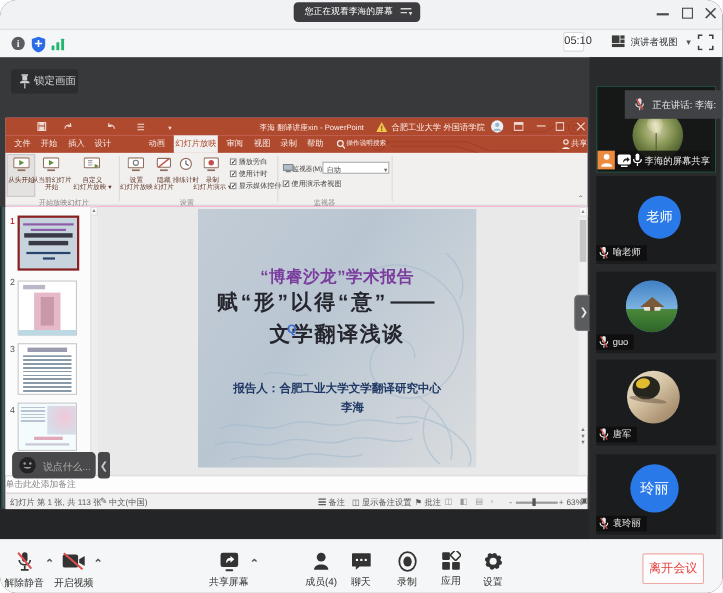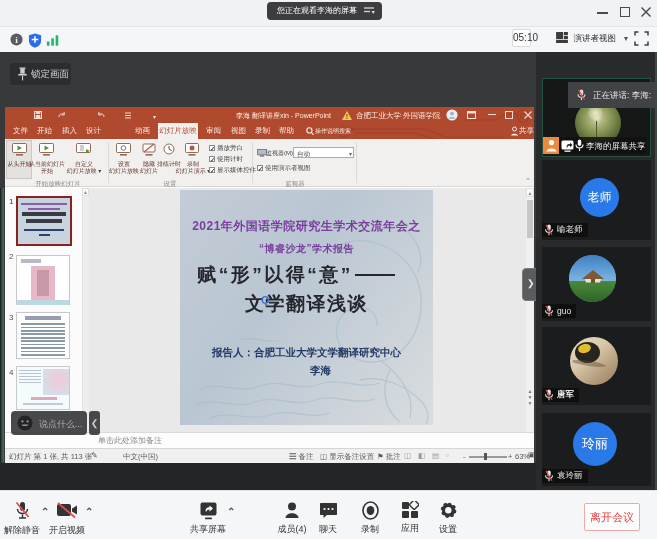--- a/index.html
+++ b/index.html
@@ -1,29 +1,29 @@
 <!DOCTYPE html>
 <html><head>
 <meta charset="utf-8">
 <style>
 * { margin:0; padding:0; box-sizing:border-box; }
 body { font-family:"Liberation Sans",sans-serif; }
-#app { position:relative; width:657px; height:539px; overflow:hidden; background:#37393b; }
+#app { position:relative; width:657px; height:539px; overflow:hidden; background:#37393b;border-radius:15px; }
 .abs { position:absolute; }
 svg { display:block; }
 
 
 #bar1 { left:0; top:0; width:657px; height:27px; background:#f1f2f4; border-bottom:1px solid #e3e4e6; }
 #tooltip1 { left:267px; top:2px; width:115px; height:18px; background:#3d3d41; border-radius:4px; color:#fff; font-size:8px; line-height:18px; }
 #bar2 { left:0; top:27px; width:657px; height:25px; background:#f5f6f8; }
 #clockbox { left:512px; top:29px; width:19px; height:18px; background:#fff; border:1px solid #d9dadc; border-radius:2px; color:#333; font-size:10px; text-align:center; line-height:16px; }
 #viewbtn { left:556px; top:29px; height:18px; color:#2f2f2f; font-size:9px; line-height:18px; }
 
 
-#ppt { left:5px; top:107px; width:529px; height:356px; background:#ffffff; font-size:9px; }
+#ppt { left:5px; top:107px; width:529px; height:356px; background:#f9a8d4; font-size:9px; }
 #ppt-title { left:0; top:0; width:529px; height:16px; background:#b04a2e; color:#f5e2dc; }
 #ppt-menu { left:0; top:16px; width:529px; height:16px; background:#b04a2e; }
 .mtab { position:absolute; top:0; height:16px; line-height:16px; color:#f8ece8; font-size:7.5px; }
 #ppt-ribbon { left:0; top:32px; width:529px; height:48px; background:#f1f0ef; border-bottom:1px solid #d8d6d4; }
 .rbtn { position:absolute; color:#5f3425; font-size:6px; text-align:center; line-height:7px; white-space:nowrap; }
 .rlabel { position:absolute; top:41px; color:#8a8886; font-size:6.5px; text-align:center; }
 .rsep { position:absolute; top:3px; width:1px; height:41px; background:#dcdad8; }
 .chk { position:absolute; color:#444; font-size:6.5px; line-height:8px; }
 .chk b { display:inline-block; width:6px; height:6px; border:1px solid #8a8a8a; background:#fff; vertical-align:-1px; margin-right:2px; position:relative; }
 .chk b:after { content:"✓"; position:absolute; left:0px; top:-1px; font-size:6px; color:#444; }
@@ -304,38 +304,37 @@
             <path d="M150 60 C 180 40 220 55 235 85 C 248 112 240 150 215 165 C 195 178 170 172 160 155 C 152 140 158 122 175 118 C 188 115 198 124 197 136"></path>
             <path d="M200 170 C 220 185 235 205 230 228 M210 180 C 200 200 205 220 220 232"></path>
             <path d="M20 200 C 40 190 60 205 80 196 C 100 188 120 202 140 194 C 160 187 180 200 200 193"></path>
             <path d="M15 215 C 35 206 55 220 75 212 C 95 204 115 218 135 210 C 155 203 175 216 195 209"></path>
             <path d="M30 228 C 50 220 70 232 90 225 C 110 218 130 230 150 223"></path>
             <path d="M225 40 C 238 50 245 68 238 82"></path>
               <path d="M180 190 C 200 185 225 195 240 210 C 248 218 250 228 246 234"></path>
               <path d="M60 150 C 75 145 90 155 100 150"></path>
           </g>
         </svg>
-        <div style="position:absolute;left:0;top:28px;width:253px;text-align:center;color:#7a3d9e;font-size:12px;font-weight:bold;letter-spacing:0.5px;">2021年外国语学院研究生学术交流年会之</div>
-        <div style="position:absolute;left:0;top:52px;width:253px;text-align:center;color:#7a3d9e;font-size:10px;font-weight:bold;letter-spacing:0.5px;">“博睿沙龙”学术报告</div>
+        <div style="position:absolute;left:0;top:52px;width:253px;text-align:center;color:#7a3d9e;font-size:15px;font-weight:bold;letter-spacing:0.5px;">“博睿沙龙”学术报告</div>
         <div style="position:absolute;left:0;top:72px;width:232px;text-align:center;color:#26262e;font-size:19px;font-weight:bold;letter-spacing:2.5px;white-space:nowrap;">赋“形”以得“意”<span style="display:inline-block;width:40px;height:2.5px;background:#26262e;vertical-align:5px;margin-left:2px;"></span></div>
         <div style="position:absolute;left:0;top:101px;width:253px;text-align:center;color:#26262e;font-size:19px;font-weight:bold;letter-spacing:1.5px;">文学翻译浅谈</div>
         <div style="position:absolute;left:81px;top:104px;width:10px;height:12px;color:#3d6fd0;font-size:11px;font-weight:bold;">Q</div>
         <div style="position:absolute;left:0;top:156px;width:253px;text-align:center;color:#1f3864;font-size:10.5px;font-weight:bold;">报告人：合肥工业大学文学翻译研究中心</div>
         <div style="position:absolute;left:14px;top:174px;width:253px;text-align:center;color:#1f3864;font-size:10.5px;font-weight:bold;">李海</div>
       </div>
       <div class="abs" style="left:521px;top:0;width:8px;height:244px;background:#f0f0f0;"></div>
       <div class="abs" style="left:521px;top:0;width:8px;height:9px;background:#fafafa;border:1px solid #ddd;color:#888;font-size:5px;text-align:center;line-height:8px;">▲</div>
       <div class="abs" style="left:522px;top:12px;width:6px;height:38px;background:#c6c6c6;"></div>
       <div class="abs" style="left:521px;top:200px;width:8px;height:22px;color:#777;font-size:5px;text-align:center;line-height:6px;">▲<br>▼<br>▼</div>
     </div>
-    <div class="abs" id="notes"><span style="margin-left:93px;line-height:15px;">单击此处添加备注</span></div>
+    <div class="abs" id="notes"><span style="line-height:15px;">单击此处添加备注</span></div>
     <div class="abs" id="status">
       <span style="position:absolute;left:4px;top:3px;">幻灯片 第 1 张, 共 113 张</span>
       <span style="position:absolute;left:86px;top:2px;font-size:8px;">✎</span>
-      <span style="position:absolute;left:118px;top:3px;">中文(中国)</span>
+      <span style="position:absolute;left:94px;top:3px;">中文(中国)</span>
       <span style="position:absolute;left:284px;top:3px;">☰ 备注</span>
       <span style="position:absolute;left:315px;top:3px;">◫ 显示备注设置</span>
       <span style="position:absolute;left:372px;top:3px;">⚑ 批注</span>
       <span style="position:absolute;left:399px;top:2px;color:#999;">◫</span>
       <span style="position:absolute;left:413px;top:2px;color:#999;">◧</span>
       <span style="position:absolute;left:427px;top:2px;color:#999;">▤</span>
       <span style="position:absolute;left:441px;top:2px;color:#999;">▫</span>
       <span style="position:absolute;left:458px;top:3px;">-</span>
       <div style="position:absolute;left:464px;top:7px;width:38px;height:1.5px;background:#9a9a9a;"></div>
       <div style="position:absolute;left:479px;top:4px;width:2.5px;height:7px;background:#555;"></div>
@@ -430,21 +429,21 @@
         <svg width="10" height="12" viewBox="0 0 10 14" style="margin-right:3px;">
             <rect x="3" y="0.5" width="4" height="7" rx="2" fill="#e8e8e8"></rect>
             <path d="M1 6 C1 11 9 11 9 6" fill="none" stroke="#e8e8e8" stroke-width="1.2"></path>
             <line x1="5" y1="10.5" x2="5" y2="13" stroke="#e8e8e8" stroke-width="1.2"></line>
             <line x1="1.5" y1="1" x2="8.5" y2="12.5" stroke="#d05050" stroke-width="1.4"></line>
           </svg>
         guo
       </div>
     </div>
 
-    <div class="tile" style="top:275px;height:78px;font-weight:bold;">
+    <div class="tile" style="top:275px;height:78px;">
       <div style="position:absolute;left:28px;top:10px;width:48px;height:48px;border-radius:50%;overflow:hidden;background:linear-gradient(140deg,#e8ddc8 0%,#d8c8a8 40%,#b09878 75%,#987f60 100%);">
         <div style="position:absolute;left:5px;top:5px;width:25px;height:21px;border-radius:50%;background:#26261f;"></div>
         <div style="position:absolute;left:8px;top:7px;width:13px;height:9px;border-radius:50%;background:#e2bc2e;transform:rotate(-15deg);"></div>
         <div style="position:absolute;left:2px;top:24px;width:34px;height:5px;background:rgba(95,75,55,.45);transform:rotate(8deg);border-radius:50%;"></div>
       </div>
       <div class="tlabel" style="bottom:3px;">
         <svg width="10" height="12" viewBox="0 0 10 14" style="margin-right:3px;">
             <rect x="3" y="0.5" width="4" height="7" rx="2" fill="#e8e8e8"></rect>
             <path d="M1 6 C1 11 9 11 9 6" fill="none" stroke="#e8e8e8" stroke-width="1.2"></path>
             <line x1="5" y1="10.5" x2="5" y2="13" stroke="#e8e8e8" stroke-width="1.2"></line>

